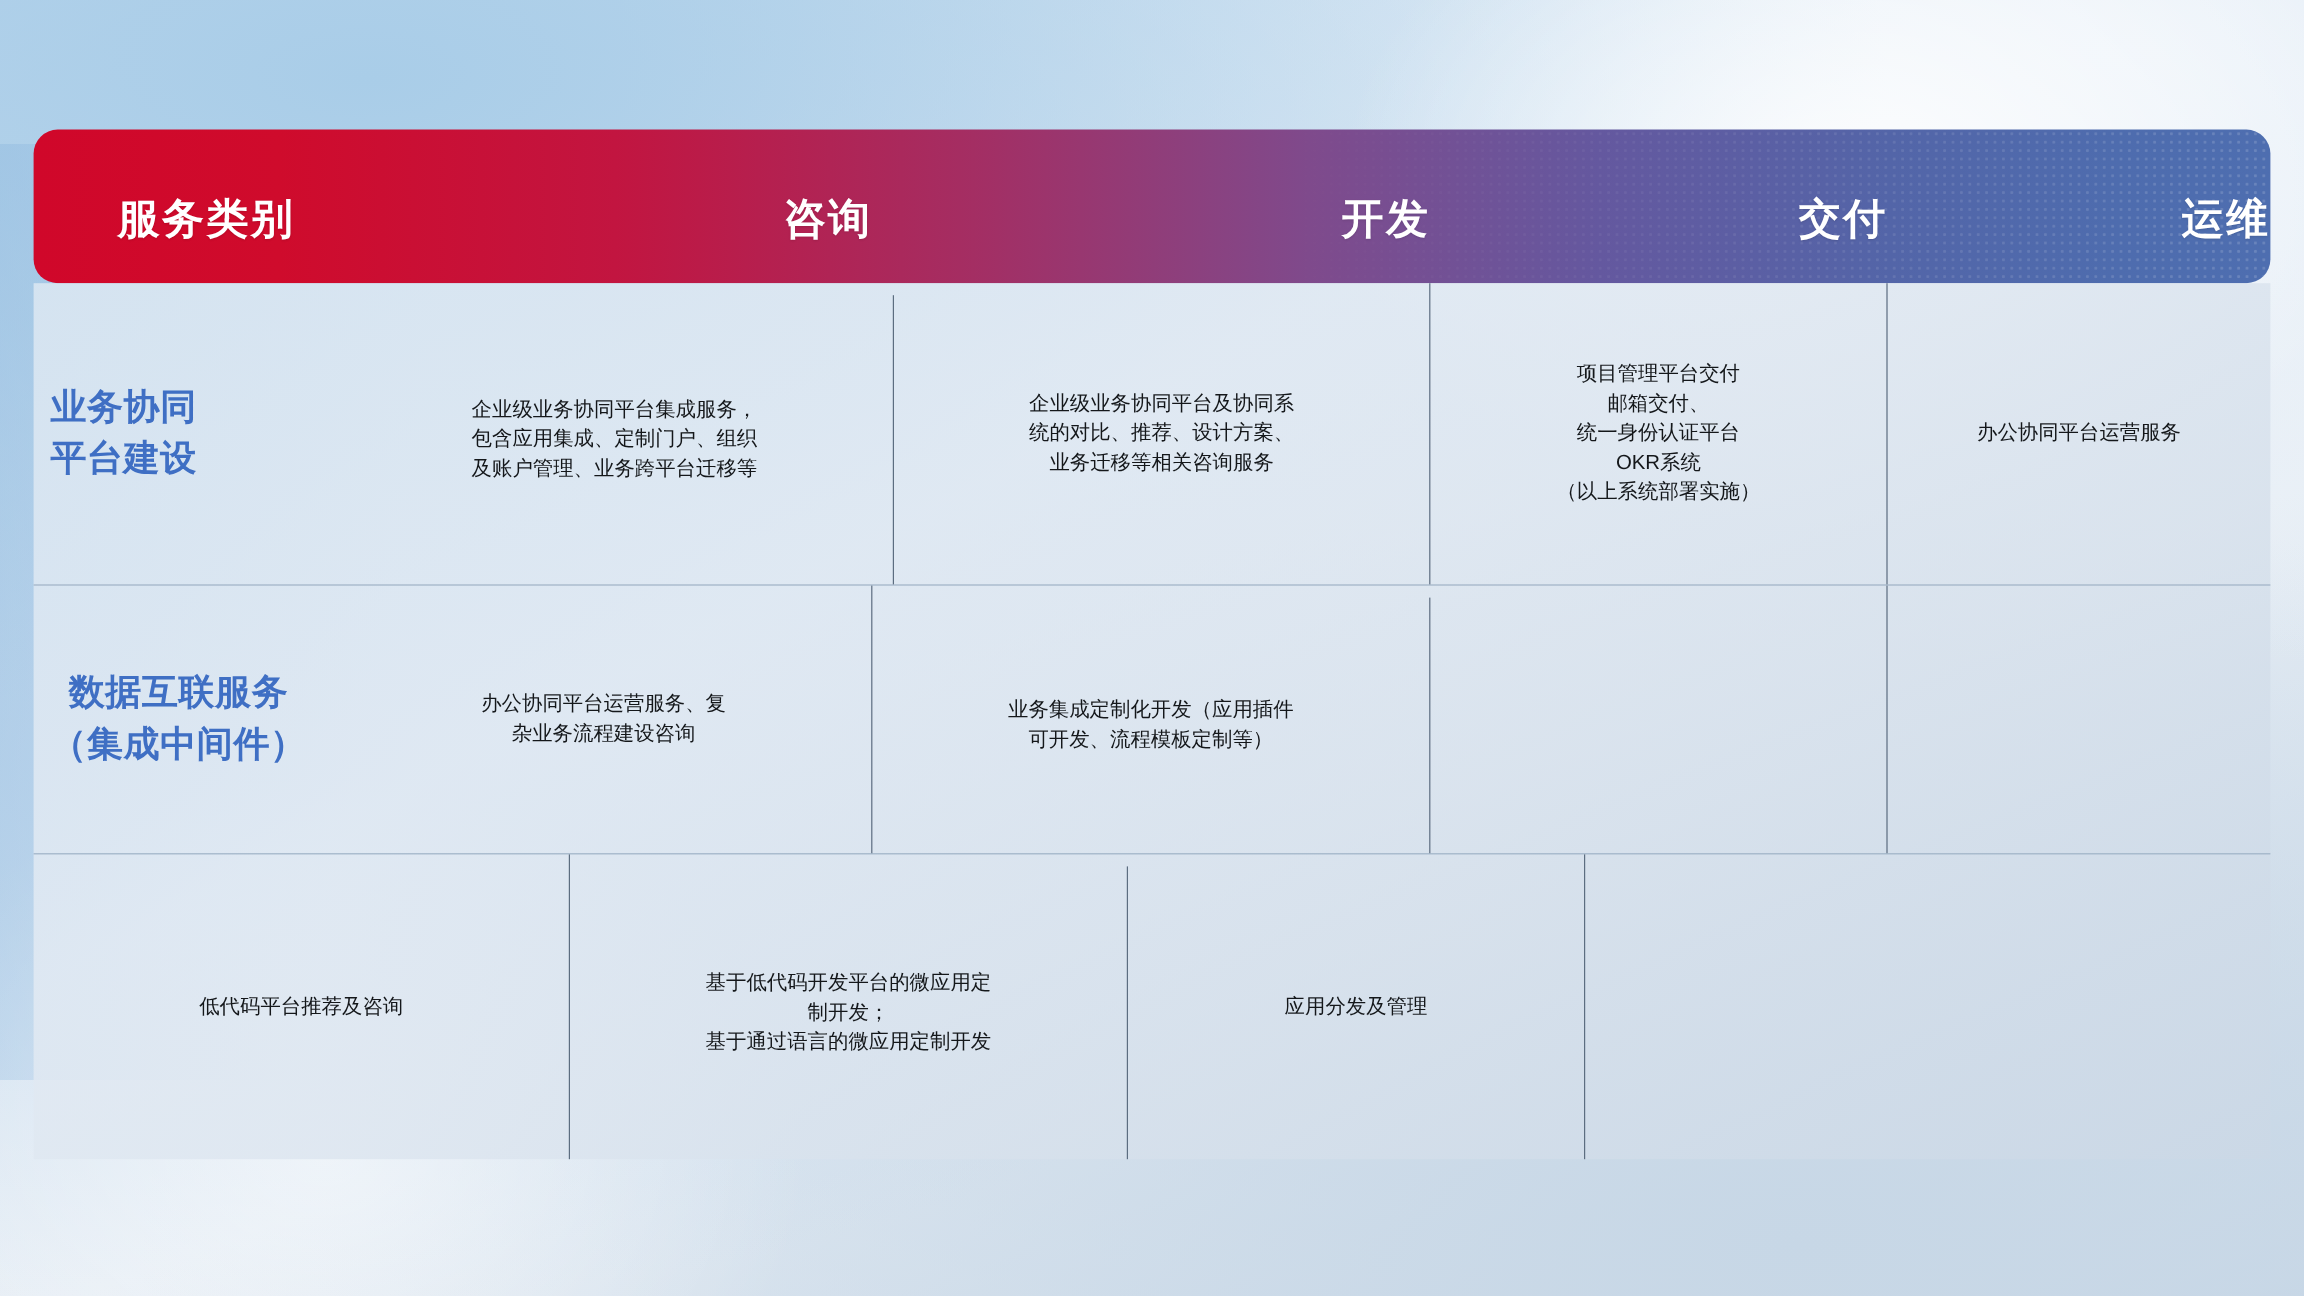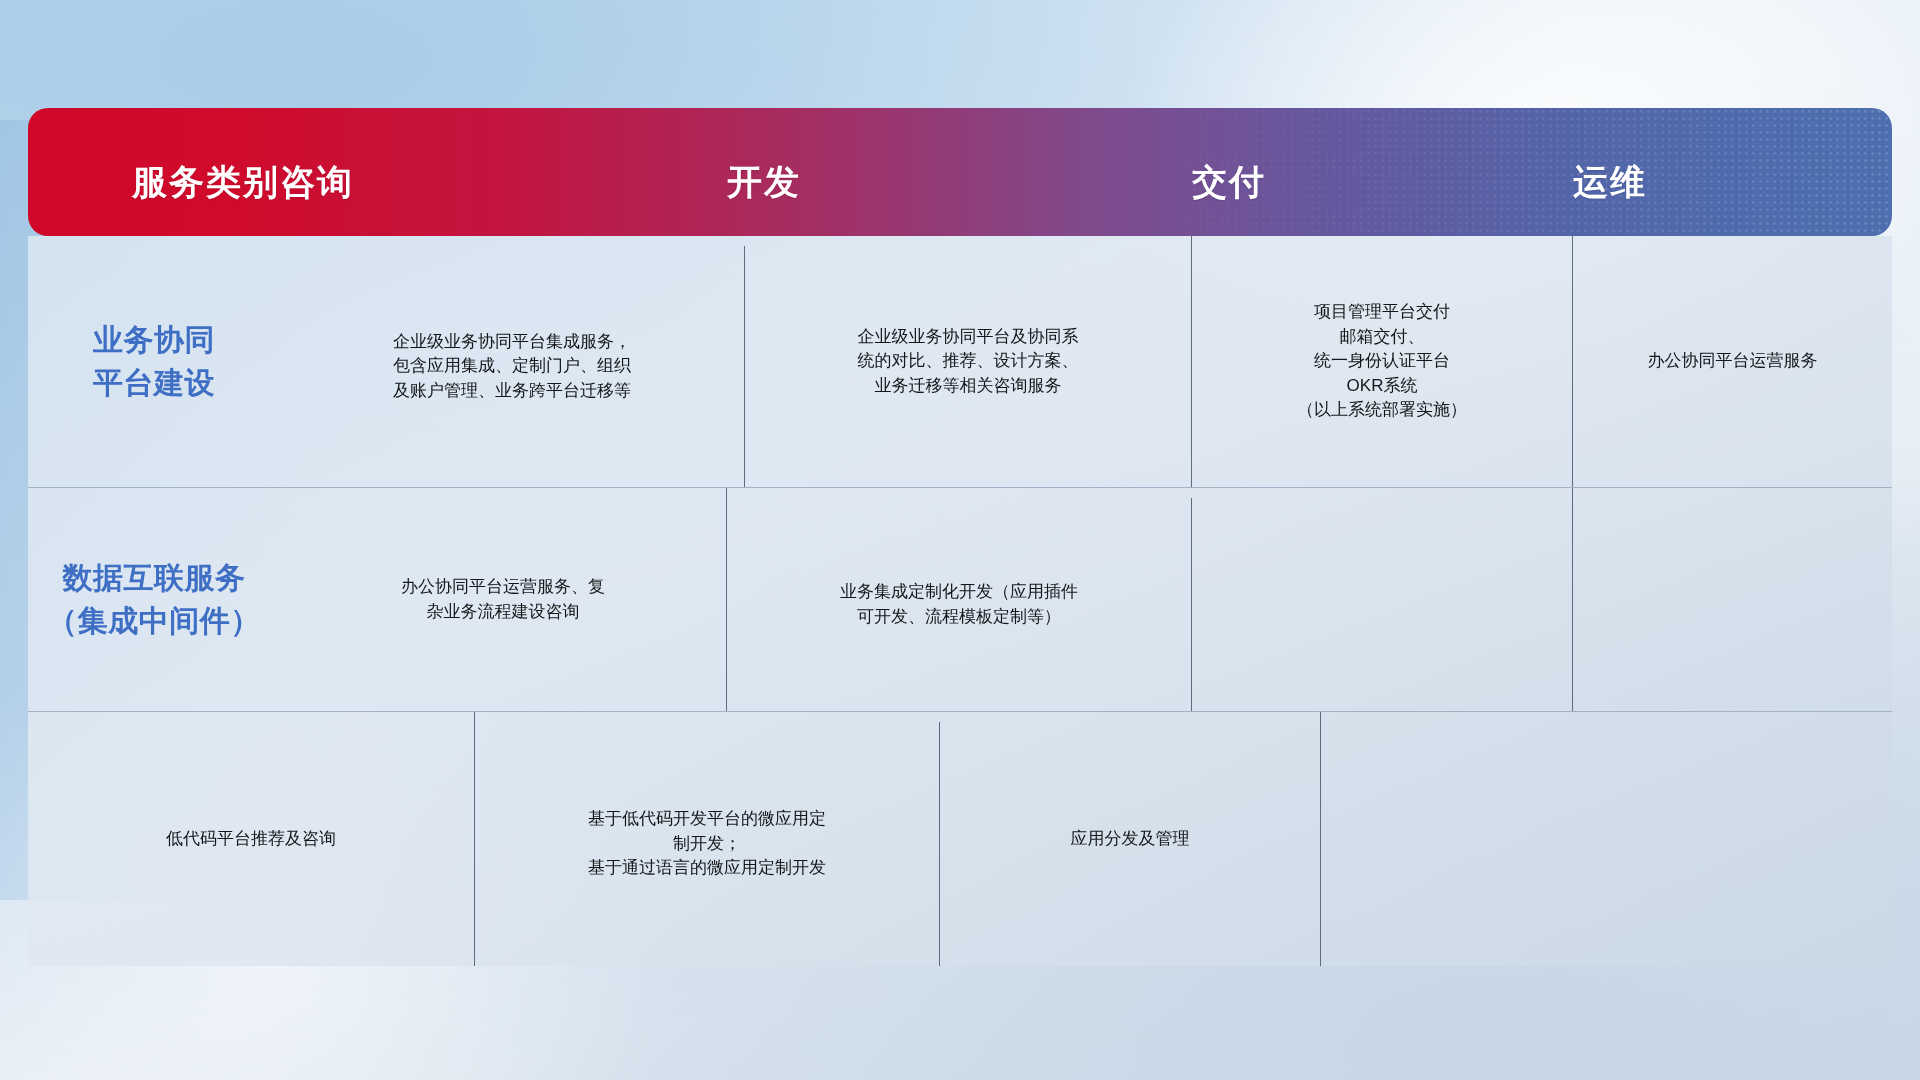--- a/index.html
+++ b/index.html
@@ -85,25 +85,25 @@
             mask-image: linear-gradient(90deg, rgba(0,0,0,0) 55%, rgba(0,0,0,1) 100%);
     pointer-events: none;
   }
   .th {
     position: relative;
     z-index: 1;
     color: #ffffff;
     font-size: 35px;
     font-weight: bold;
     letter-spacing: 2px;
-    text-align: left;
+    text-align: right;
     padding-bottom: 30px;
     text-shadow: 0 1px 2px rgba(0,0,0,.12);
   }
-  .th.first { text-align: right; padding-left: 36px; }
+  .th.first { text-align: center; padding-left: 36px; }
 
   
   #table-body {
     position: relative;
     height: 730px;
     background: linear-gradient(152deg,
         rgba(219,231,242,.88) 0%,
         rgba(226,234,243,.86) 34%,
         rgba(215,225,236,.86) 68%,
         rgba(203,216,230,.9) 100%);
@@ -131,21 +131,21 @@
   }
   .cell.vline { border-right: 1.5px solid #5c6d80; }
 
   .cat {
     color: #3f6fc4;
     font-weight: bold;
     font-size: 30px;
     line-height: 1.42;
     letter-spacing: .5px;
     text-align: center;
-    justify-content: center;
+    justify-content: flex-start;
   }
 
   
   .c0 { width: 252px; flex: 0 0 252px; }
   .c1 { width: 447px; flex: 0 0 447px; }
   .c2 { width: 465px; flex: 0 0 465px; margin-top: 10px; }
   .c3 { width: 381px; flex: 0 0 381px; }
   .c4 { width: 319px; flex: 0 0 319px; }
 
   .cell .txt { display: block; white-space: pre-line; }

